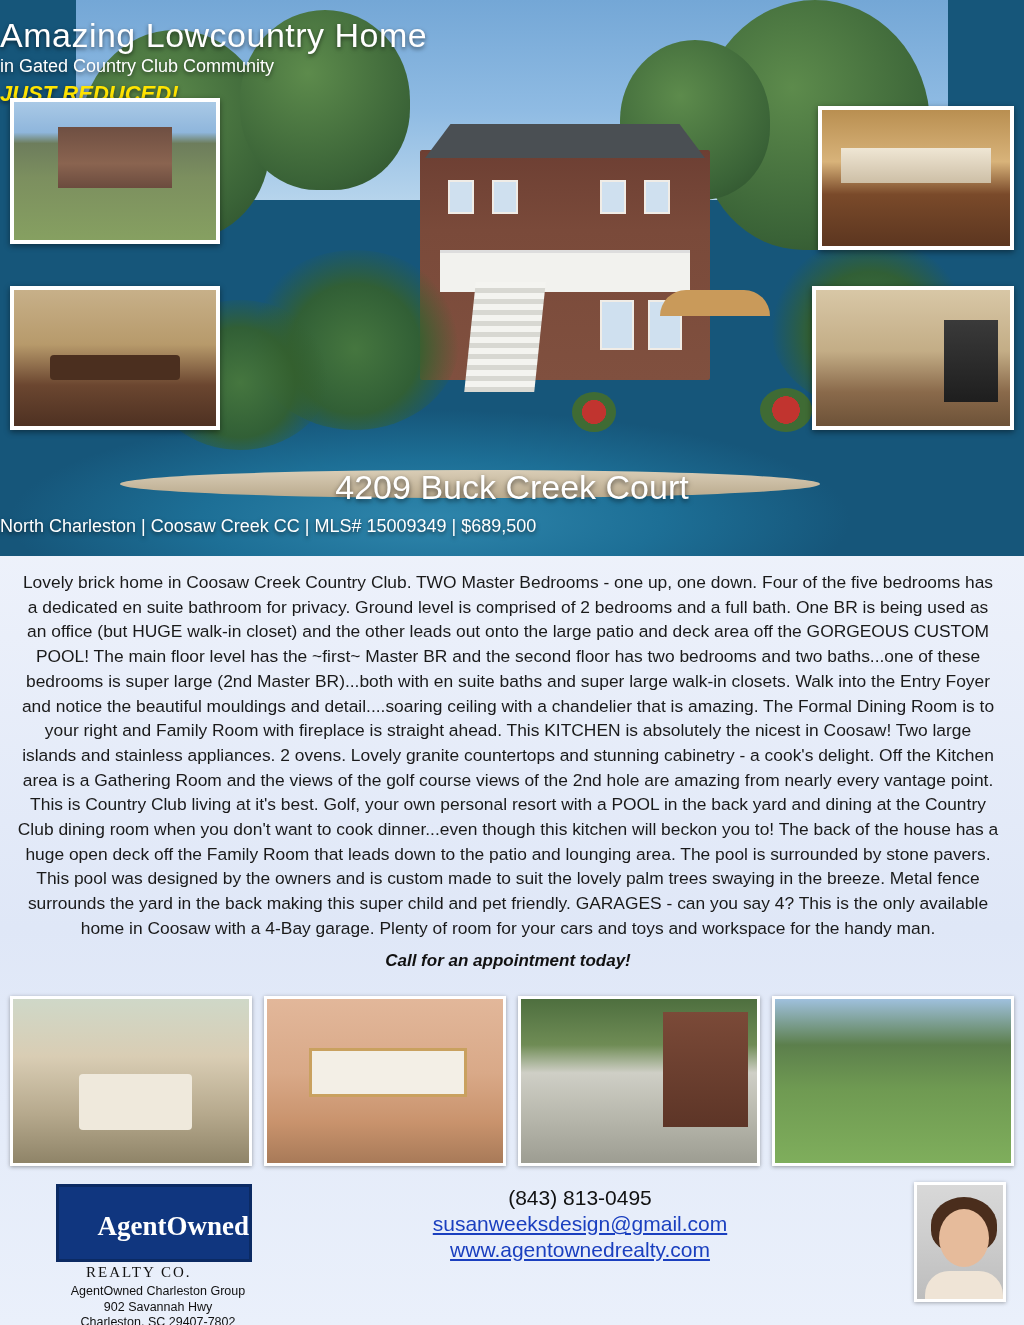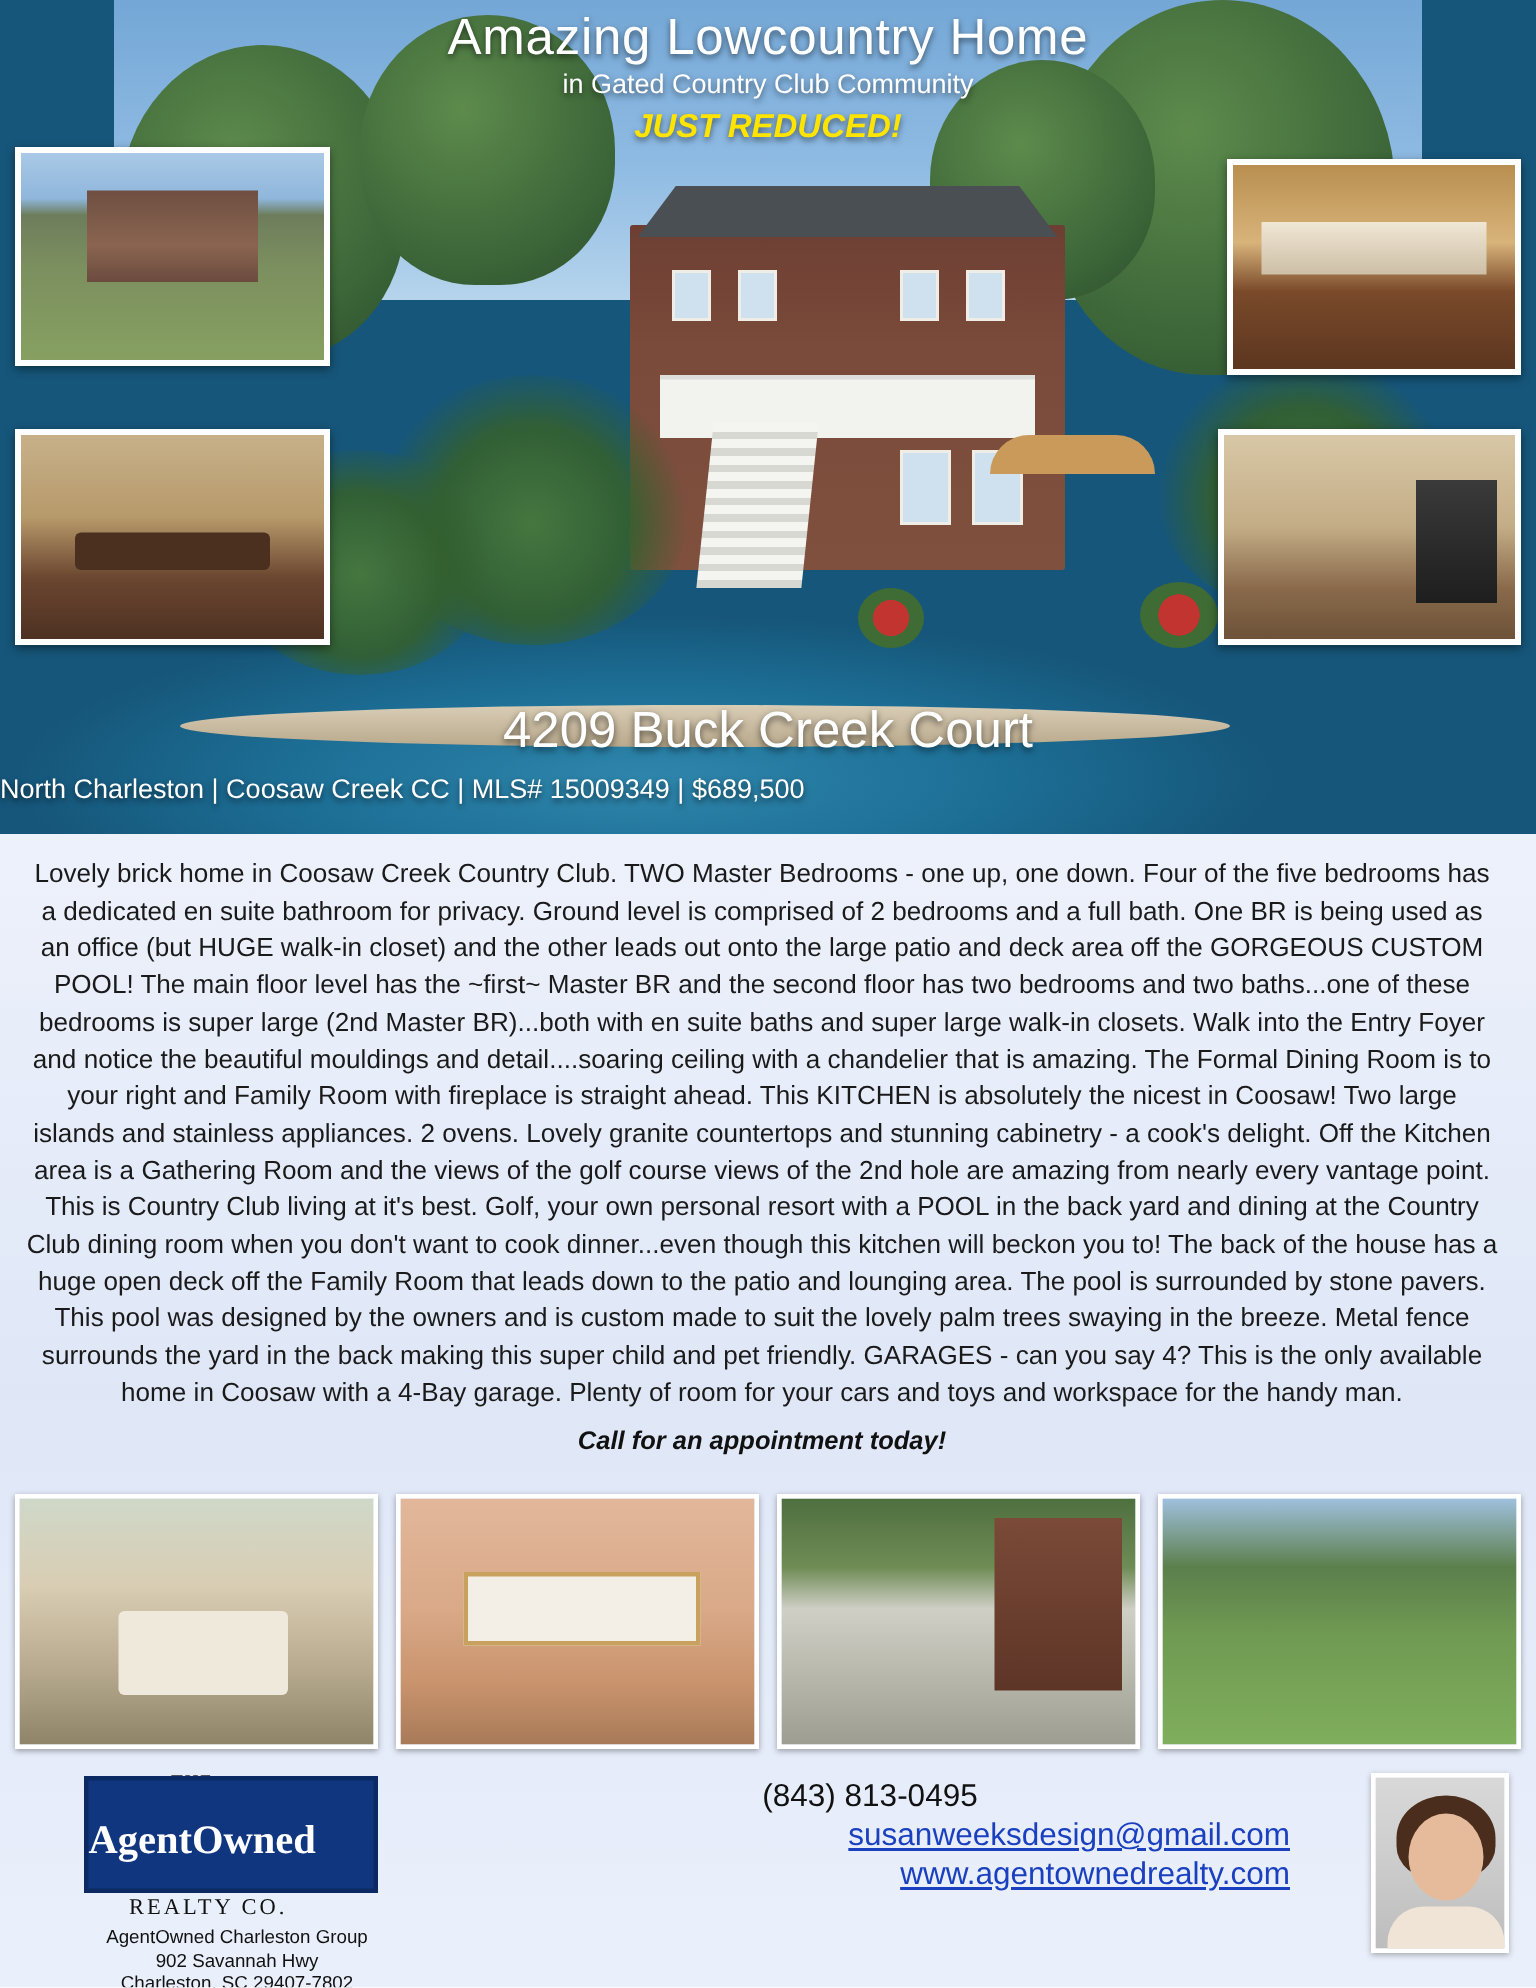--- a/index.html
+++ b/index.html
@@ -75,22 +75,21 @@
     background: radial-gradient(circle at 50% 55%, rgba(72,120,60,.95) 0%, rgba(52,96,46,.9) 45%, rgba(40,78,38,0) 72%);
     border-radius: 50%;
   }
   .pool-coping {
     position:absolute; left: 120px; top: 470px; width: 700px; height: 28px;
     background: linear-gradient(180deg,#d9cdb6,#b9a98c);
     border-radius: 50%;
   }
 
   .hero-title-wrap {
-    position: absolute; left: 0; right: 0; top: 8px;
-    text-align: center;
+    position: absolute; left: 0; right: 0; top: 18px;
     text-shadow: 0 2px 4px rgba(0,0,0,.55);
   }
   .hero-title {
     font-size: 34px; color: #ffffff; letter-spacing: .5px; font-weight: 400; line-height: 1.05;
   }
   .hero-sub {
     font-size: 18px; color: #ffffff; font-weight: 400; margin-top: 2px;
   }
   .hero-reduced {
     font-size: 22px; color: #ffe400; font-weight: bold; font-style: italic; margin-top: 4px;
@@ -201,21 +200,21 @@
 
   
   .footer {
     position: absolute; left:0; top: 1176px; width: 1024px; height: 149px;
   }
   .logo-box {
     position: absolute; left: 28px; top: 8px; width: 196px; height: 78px;
     background: #10367f;
     border: 3px solid #0b2a63;
     color: #fff;
-    display:flex; flex-direction:column; align-items:flex-start; justify-content:center;
+    display:flex; flex-direction:column; align-items:flex-end; justify-content:center;
   }
   .logo-the {
     position:absolute; left: 86px; top: 4px; font-size: 13px; letter-spacing:1px; color:#222;
     font-family: "Liberation Serif", serif;
   }
   .logo-main {
     font-family: "Liberation Serif", serif;
     font-size: 27px; font-weight: bold; line-height:1;
     margin-top: 6px;
   }
@@ -226,21 +225,21 @@
   .logo-caption {
     position:absolute; left: 10px; top: 108px; width: 240px; text-align:center;
     font-size: 12.5px; color:#111; line-height: 1.25;
   }
   .agent {
     position:absolute; left: 300px; top: 8px; width: 560px; text-align:center;
   }
   .agent-name { font-size: 28px; color:#111; }
   .agent-phone { font-size: 21px; color:#111; margin-top: 2px; }
   .agent-email, .agent-web {
-    font-size: 21px; color:#1a3fbf; text-decoration: underline; display:block; margin-top:2px;text-align:right;
+    font-size: 21px; color:#1a3fbf; text-decoration: underline; display:block; margin-top:2px;
   }
   .headshot {
     position:absolute; right: 18px; top: 6px; width: 92px; height: 120px;
     border: 3px solid #fff; box-shadow: 0 1px 4px rgba(0,0,0,.3);
     background: linear-gradient(180deg,#d8d8d8 0%, #cfcfcf 40%, #bdbdbd 100%);
     overflow:hidden;
   }
   .headshot .face {
     position:absolute; left:22px; top:24px; width:50px; height:58px; border-radius:50%;
     background:#e6bb9b;

